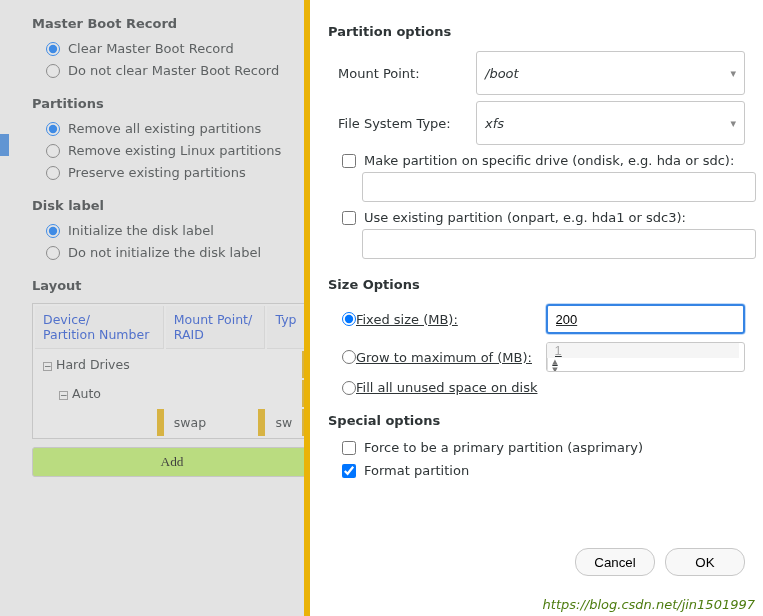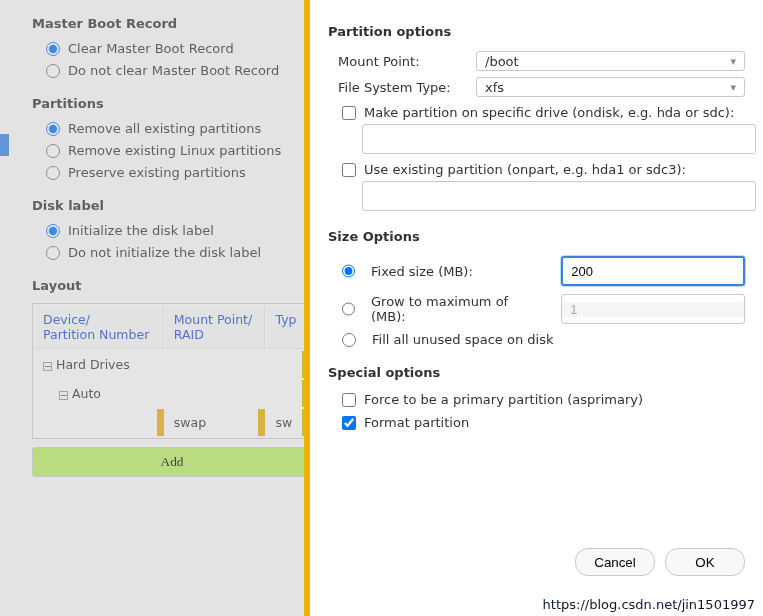--- a/index.html
+++ b/index.html
@@ -115,23 +115,24 @@
 .form-row .lbl {
   width: 128px;
 }
 .combo {
   flex: 1;
   display: flex;
   align-items: center;
   justify-content: space-between;
   border: 1px solid #c8c8c8;
   border-radius: 3px;
-  height: 20px;
+  height: 44px;
   padding: 0 8px;
   background: #fff;
+  font-style: italic;
 }
 .chev {
   color: #888;
   font-size: 11px;
 }
 .check-line {
   display: flex;
   align-items: center;
   gap: 8px;
   margin: 8px 0 4px 14px;
@@ -143,31 +144,33 @@
   width: 394px;
   height: 30px;
   border: 1px solid #c8c8c8;
   border-radius: 3px;
   padding: 0 8px;
   background: #fff;
 }
 .radio-line {
   display: flex;
   align-items: center;
-  gap: 16px;
+  gap: 0;
   margin: 8px 0 8px 14px;
+  text-decoration: underline;
 }
 .spin {
   display: flex;
-  align-items: center;
+  align-items: flex-start;
   border: 1px solid #c8c8c8;
   border-radius: 3px;
   height: 30px;
   width: 200px;
   overflow: hidden;
+  flex-direction: column;
 }
 .spin.focused {
   border: 2px solid #3584e4;
   outline: 1px solid rgba(53,132,228,0.3);
 }
 .spin input {
   border: none;
   outline: none;
   padding: 0 8px;
   flex: 1;
@@ -202,22 +205,23 @@
   height: 28px;
   border: 1px solid #c8c8c8;
   border-radius: 13px;
   background: #f8f8f8;
   cursor: pointer;
 }
 .watermark {
   position: absolute;
   right: 8px;
   bottom: 4px;
-  color: #0f172a;
+  color: #4d7c0f;
   font-size: 13px;
+  font-style: italic;
 }
 </style>
 </head>
 <body>
 
 <div class="left-pane">
   <div class="section-title">Master Boot Record</div>
   <div class="radio-group">
     <label>
         <input type="radio" name="mbr" checked="" style="">

